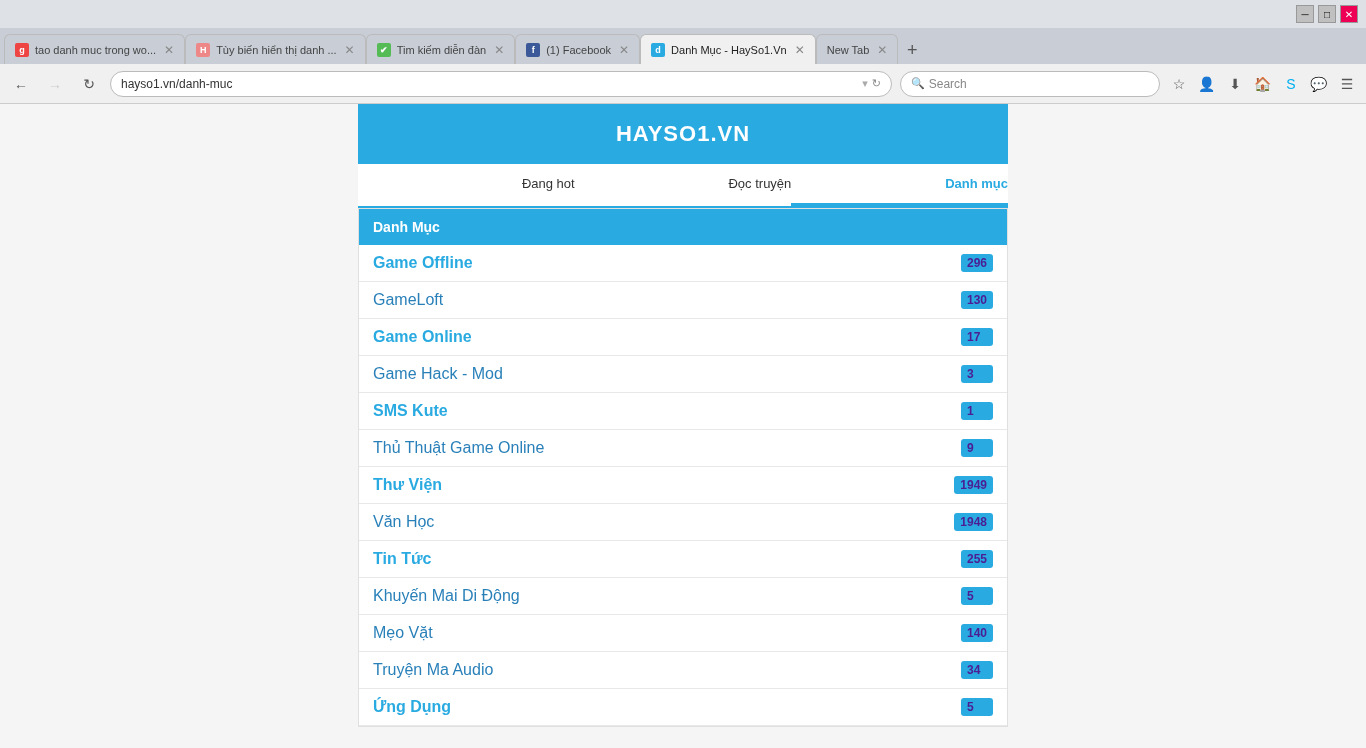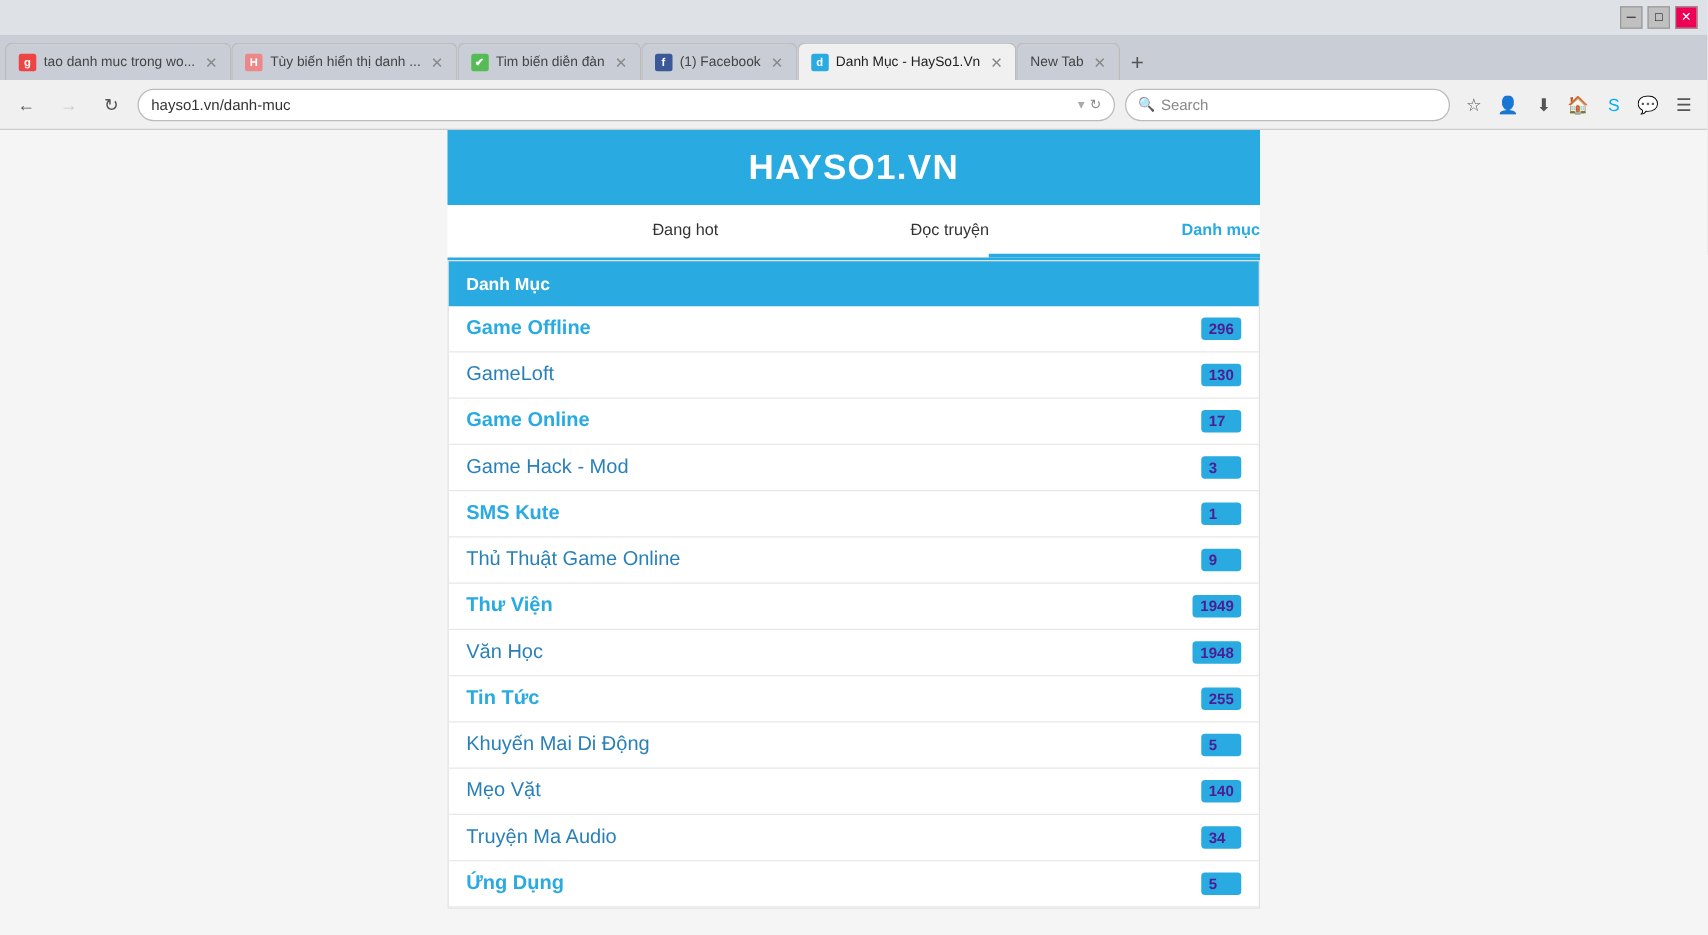--- a/index.html
+++ b/index.html
@@ -191,21 +191,21 @@
     .site-header {
       background: #29aae1;
       width: 100%;
       height: 60px;
       display: flex;
       align-items: center;
       justify-content: center;
     }
     .site-logo {
       color: white;
-      font-size: 28px;
+      font-size: 22px;
       font-weight: bold;
       font-family: Arial, sans-serif;
       letter-spacing: 1px;
     }
 
     
     .site-nav {
       background: #fff;
       display: flex;
       border-bottom: 2px solid #29aae1;
@@ -286,21 +286,21 @@
       <span class="tab-label">tao danh muc trong wo...</span>
       <span class="tab-close">✕</span>
     </div>
     <div class="tab">
       <span class="tab-favicon" style="background:#e88;border-radius:2px;display:inline-flex;align-items:center;justify-content:center;color:white;font-weight:bold;font-size:9px;">H</span>
       <span class="tab-label">Tùy biến hiển thị danh ...</span>
       <span class="tab-close">✕</span>
     </div>
     <div class="tab">
       <span class="tab-favicon" style="background:#5b5;border-radius:2px;display:inline-flex;align-items:center;justify-content:center;color:white;font-weight:bold;font-size:9px;">✔</span>
-      <span class="tab-label">Tim biến diễn đàn</span>
+      <span class="tab-label">Tim kiếm diễn đàn</span>
       <span class="tab-close">✕</span>
     </div>
     <div class="tab">
       <span class="tab-favicon" style="background:#3b5998;border-radius:2px;display:inline-flex;align-items:center;justify-content:center;color:white;font-weight:bold;font-size:9px;">f</span>
       <span class="tab-label">(1) Facebook</span>
       <span class="tab-close">✕</span>
     </div>
     <div class="tab active">
       <span class="tab-favicon" style="background:#29aae1;border-radius:2px;display:inline-flex;align-items:center;justify-content:center;color:white;font-weight:bold;font-size:9px;">d</span>
       <span class="tab-label">Danh Mục - HaySo1.Vn</span>

